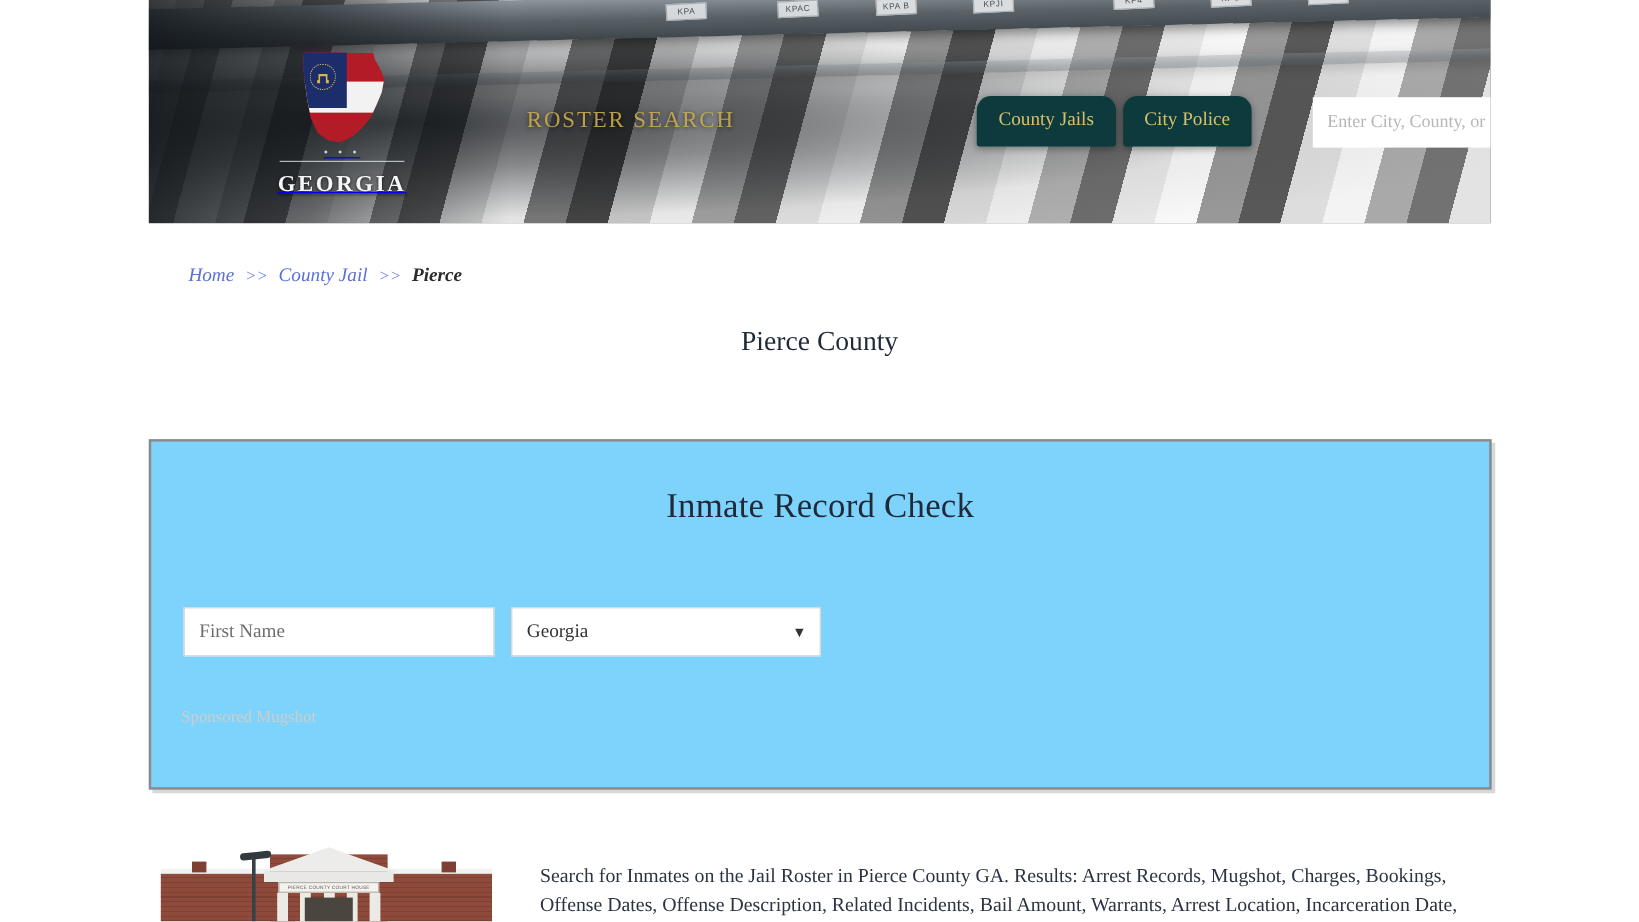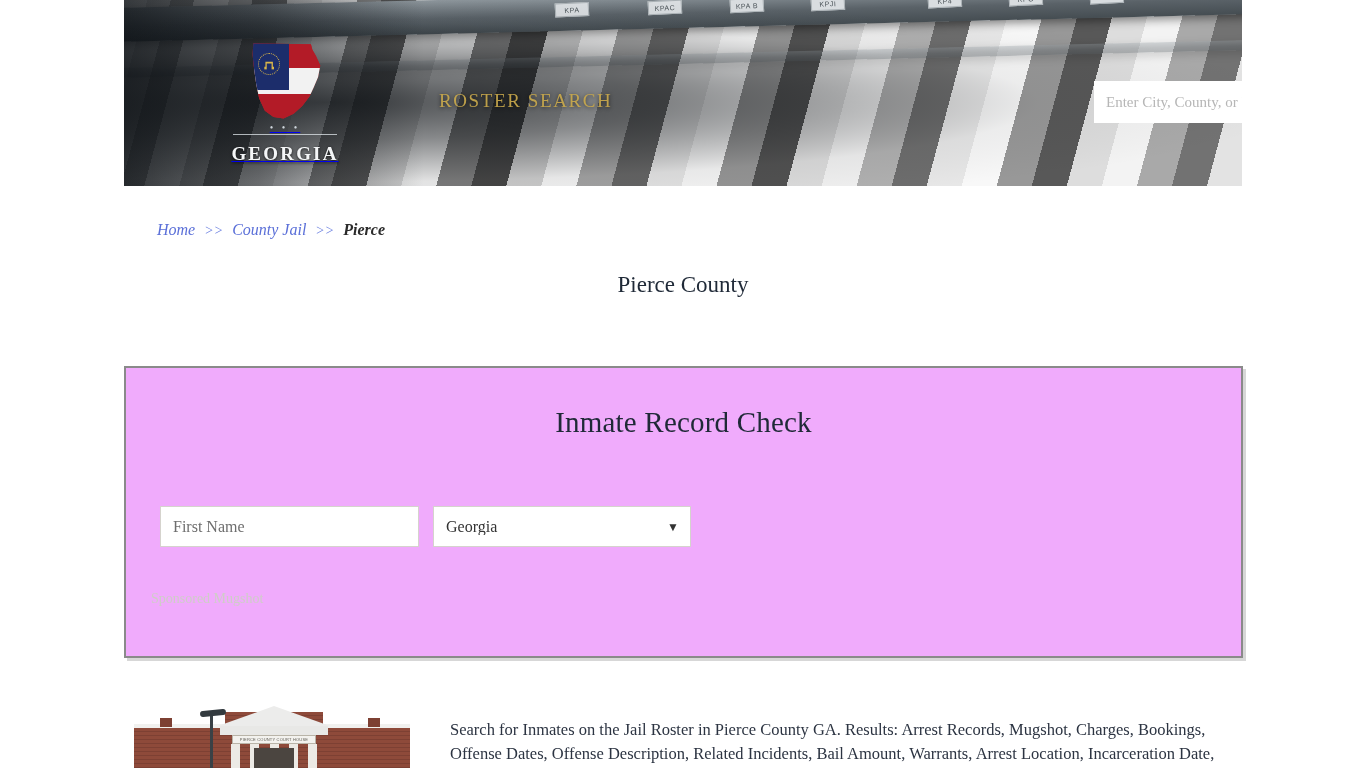--- a/index.html
+++ b/index.html
@@ -158,38 +158,38 @@
     position:absolute; left:0; top:272px; width:1366px;
     text-align:center;
     font-size:23px; color:#1f2937; font-weight:normal;
     margin:0;
   }
 
   
   .panel {
     position:absolute; left:124px; top:366px;
     width:1119px; height:292px;
-    background:#f0abfc;
+    background:#7dd3fc;
     border:2px solid #8a8a8a;
     box-shadow: 3px 3px 0 rgba(140,140,140,.35);
   }
   .panel-h2 {
     margin:0; padding-top:38px;
     text-align:center;
     font-size:29px; color:#1f2937; font-weight:normal;
     letter-spacing:.2px;
   }
   .panel-sub {
     margin:0; padding-top:7px;
     text-align:center;
     font-size:17px; color:#2f3640;
   }
 
   .form-row {
-    position:absolute; left:34px; top:138px;
+    position:absolute; left:27px; top:138px;
     width:882px;
     display:flex; gap:14px; align-items:center;
   }
   .fld {
     height:41px;
     background:#fff;
     border:1px solid #d5d3cd;
     font-size:16px; color:#555;
     padding:0 12px;
     outline:none;
@@ -315,20 +315,24 @@
           <div class="ga-seal"></div>
         </div>
       </div>
       <div class="logo-dots">• • •</div>
       <div class="logo-rule"></div>
       <div class="logo-text">GEORGIA</div>
     </a>
 
     <div class="roster-search-word">ROSTER SEARCH</div>
 
+    <nav class="nav-btns">
+      <button class="nav-btn">County Jails</button>
+      <button class="nav-btn">City Police</button>
+    </nav>
 
     <form class="hdr-search">
       <input type="text" placeholder="Enter City, County, or Facility" style="">
 
     </form>
   </div>
 
   <div class="breadcrumb">
     <a href="#">Home</a>
     <span class="sep">&gt;&gt;</span>

